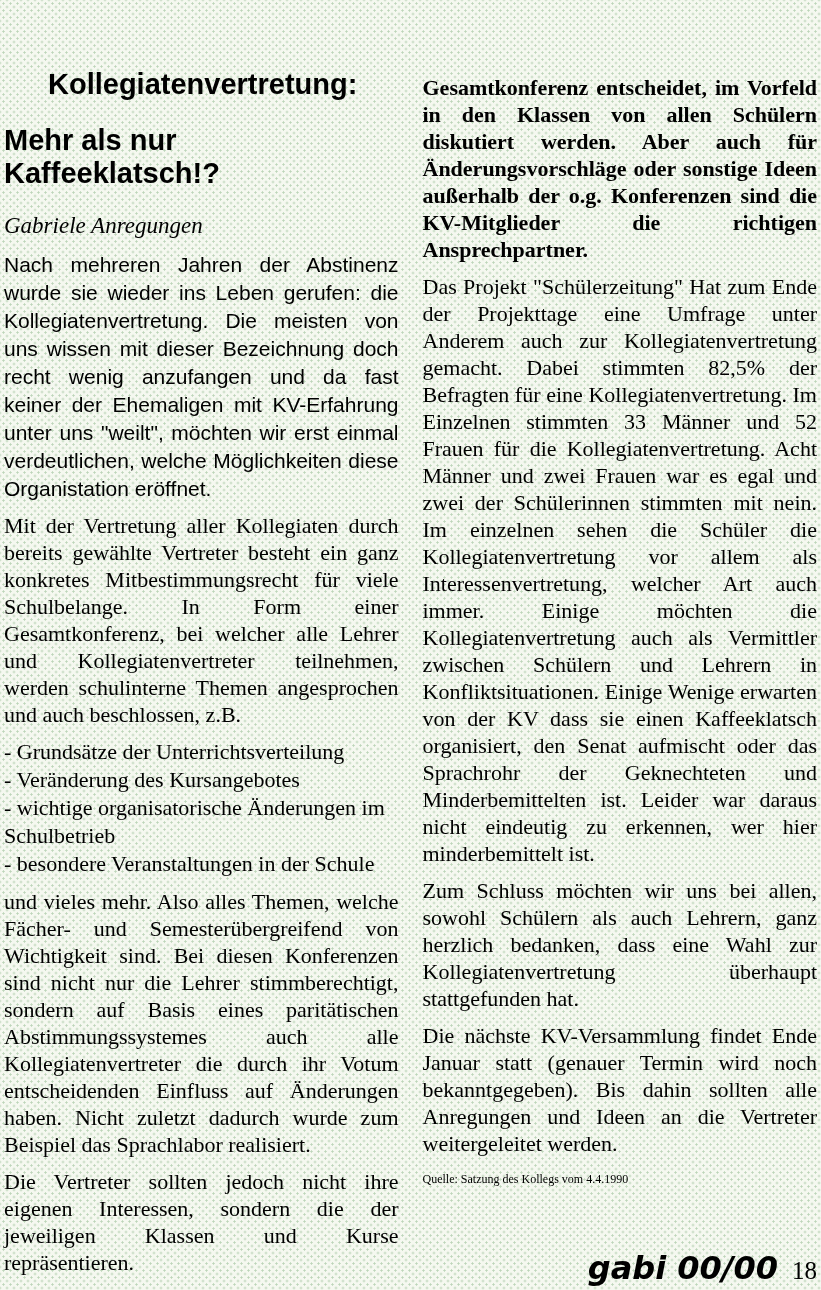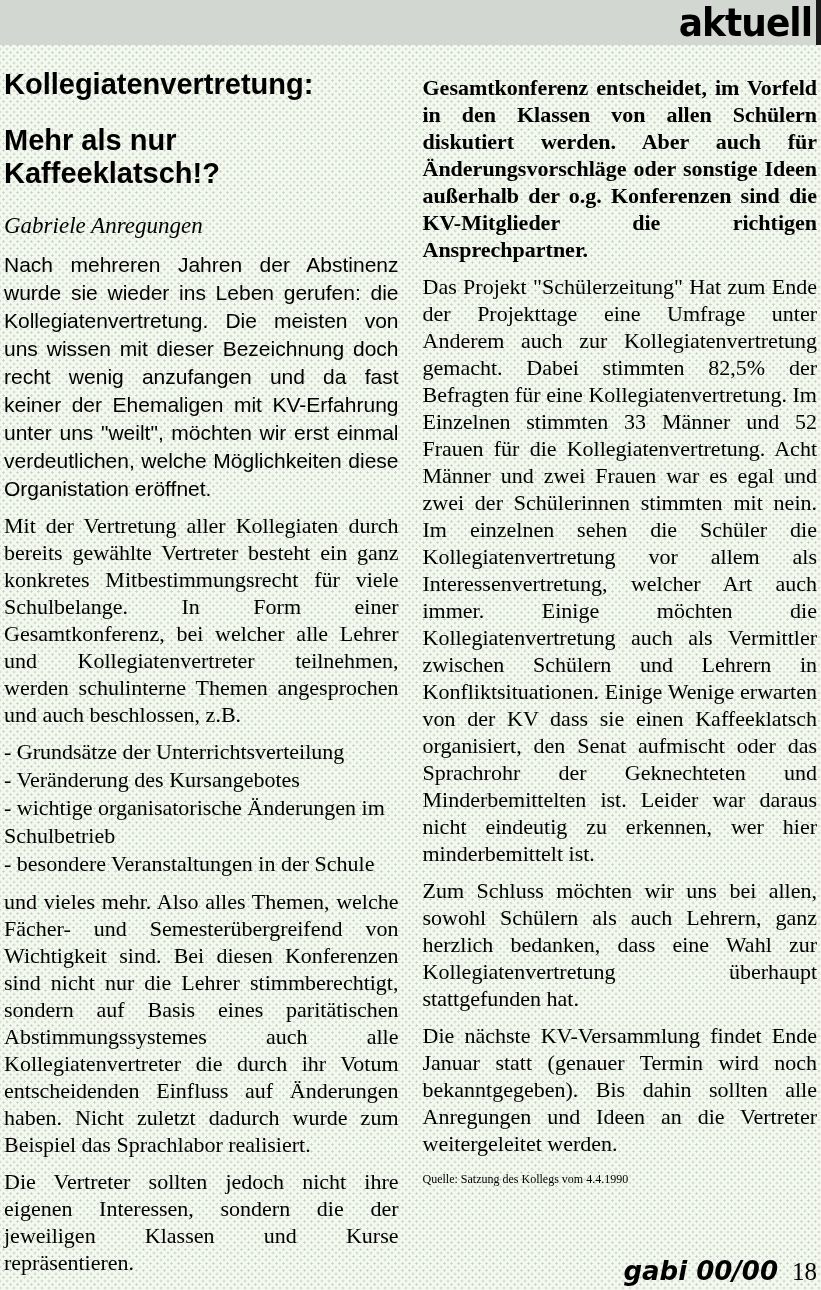--- a/index.html
+++ b/index.html
@@ -46,21 +46,21 @@
     gap:24px;
   }
   .col{width:395px;box-sizing:border-box;}
   h1.title{
     font-family:"Liberation Sans", sans-serif;
     font-weight:600;
     font-size:29px;line-height:33px;
     margin:0 0 23px 0;
     letter-spacing:0px;
   }
-  h1.first{margin-top:10px;}
+  h1.first{margin-top:10px;margin-left:44px;}
   .author{
     font-family:"Liberation Serif", serif;
     font-style:italic;
     font-size:23px;line-height:26px;
     margin:0 0 12px 0;
   }
   p.sans{
     font-family:"Liberation Sans", sans-serif;
     font-size:21px;line-height:28px;
     text-align:justify;
@@ -87,35 +87,32 @@
   
   .footer{
     position:absolute;
     right:4px;bottom:6px;
     display:flex;align-items:baseline;gap:14px;
   }
   .issue{
     font-family:"DejaVu Sans", sans-serif;
     font-weight:700;
     font-style:italic;
-    font-size:26px;line-height:1;
+    font-size:32px;line-height:1;
   }
   .pagenum{
     font-family:"Liberation Serif", serif;
     font-size:25px;line-height:1;
   }
 </style>
 </head>
 <body>
 
 <div class="page">
 
-  <header class="topbar">
-    <span class="aktuell">aktuell</span>
-  </header>
 
   <div class="content">
 
     <div class="col left">
       <h1 class="title first">Kollegiatenvertretung:</h1>
       <h1 class="title">Mehr als nur Kaffeeklatsch!?</h1>
       <div class="author">Gabriele Anregungen</div>
       <p class="sans">Nach mehreren Jahren der Abstinenz wurde sie wieder ins Leben gerufen: die Kollegiatenvertretung. Die meisten von uns wissen mit dieser Bezeichnung doch recht wenig anzufangen und da fast keiner der Ehemaligen mit KV-Erfahrung unter uns "weilt", möchten wir erst einmal verdeutlichen, welche Möglichkeiten diese Organistation eröffnet.</p>
       <p class="serif">Mit der Vertretung aller Kollegiaten durch bereits gewählte Vertreter besteht ein ganz konkretes Mitbestimmungsrecht für viele Schulbelange. In Form einer Gesamtkonferenz, bei welcher alle Lehrer und Kollegiatenvertreter teilnehmen, werden schulinterne Themen angesprochen und auch beschlossen, z.B.</p>
       <div class="topic-list">

